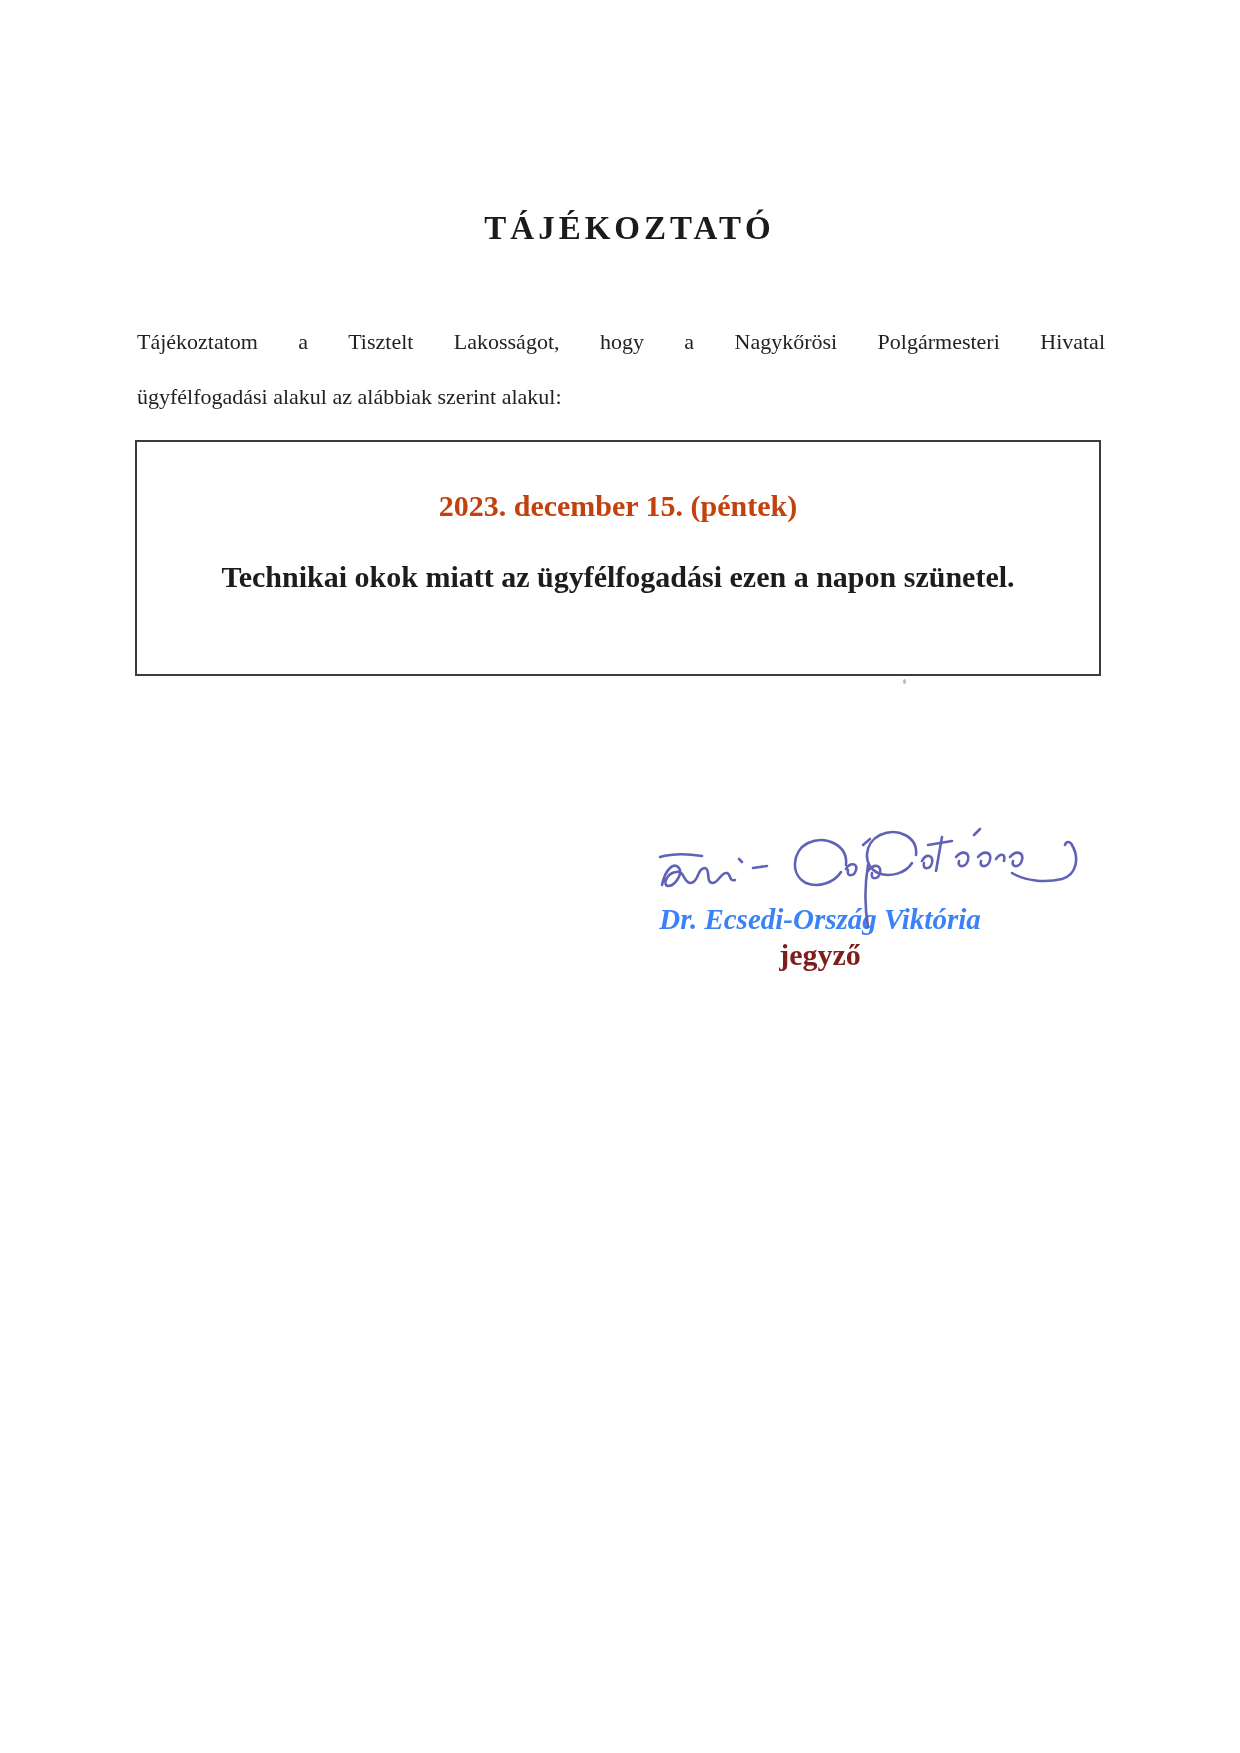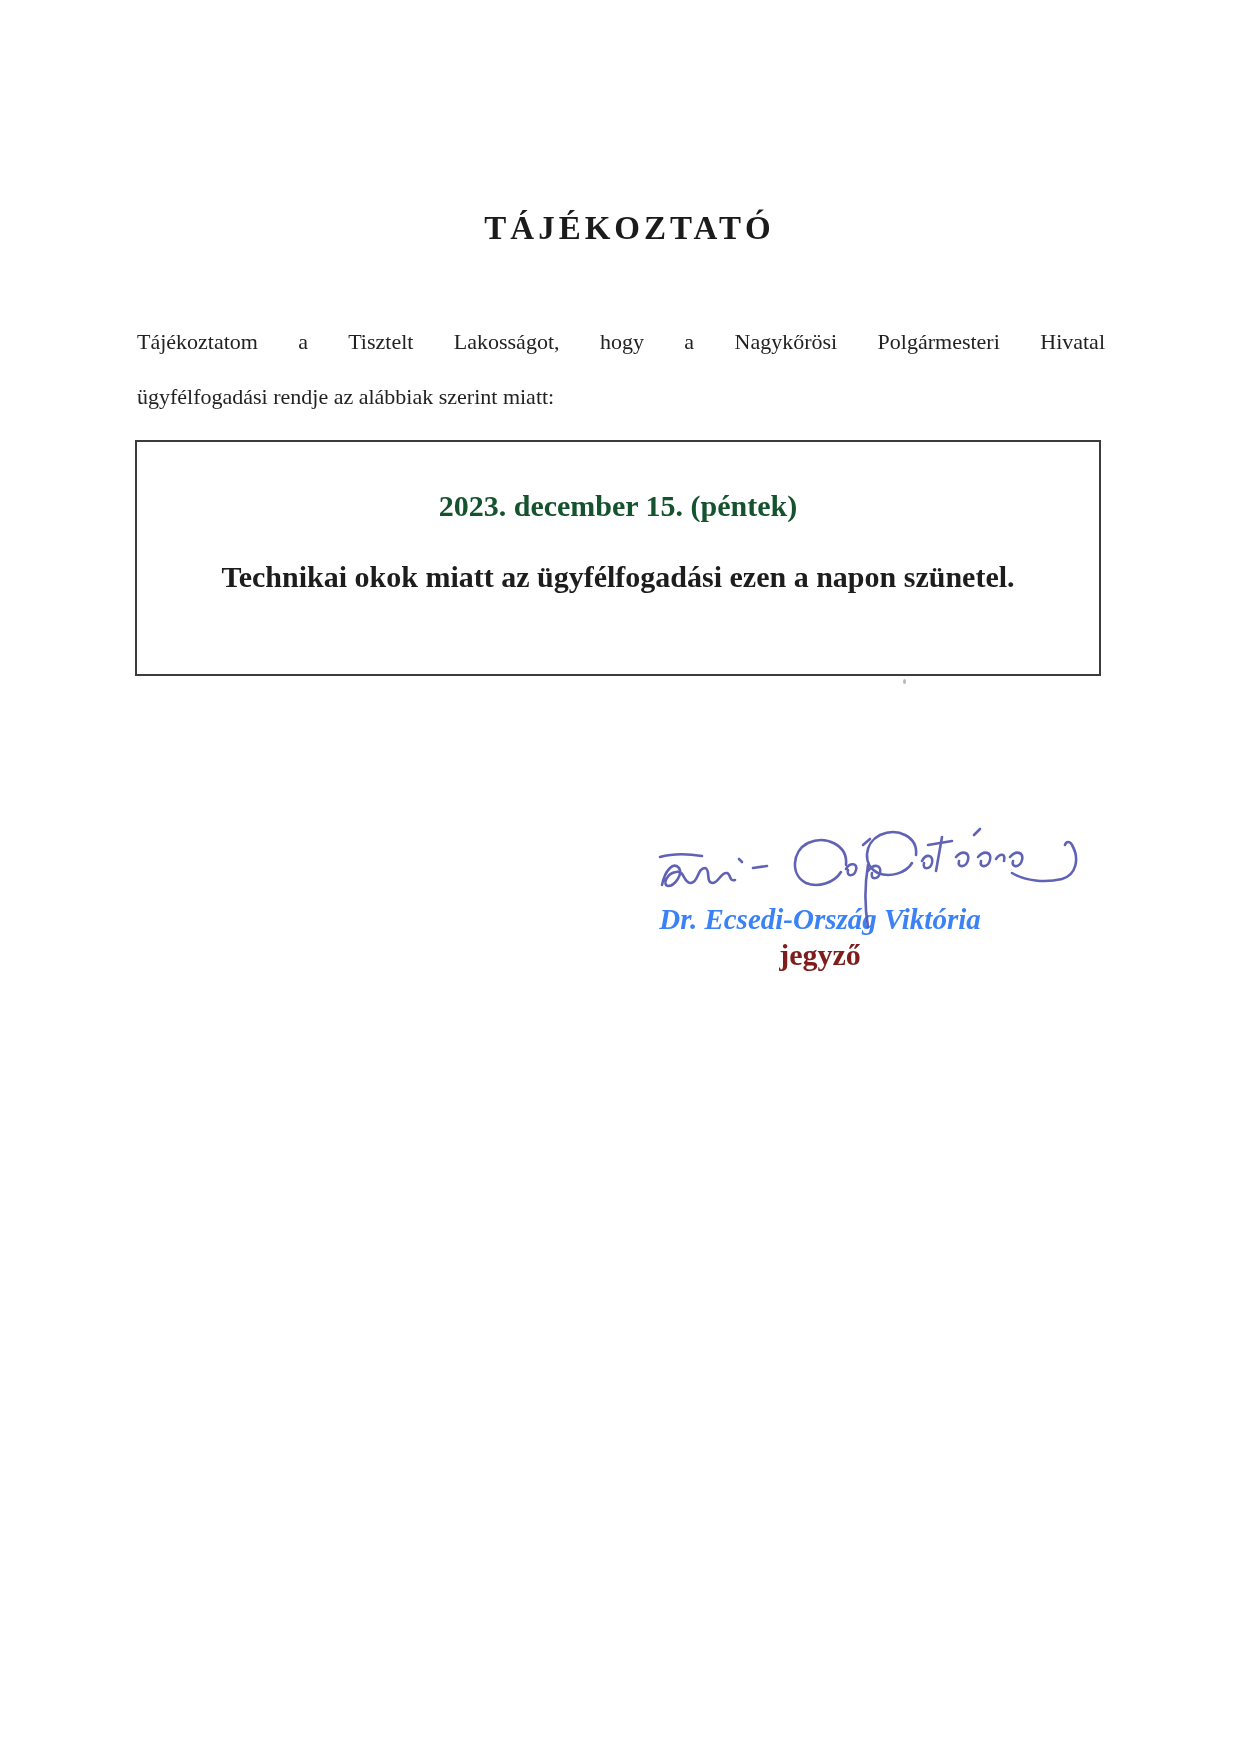--- a/index.html
+++ b/index.html
@@ -64,21 +64,21 @@
     box-sizing: border-box;
     border: 2px solid #3c3c3c;
     text-align: center;
   }
   .notice-date {
     margin: 0;
     padding-top: 47px;
     font-size: 30px;
     line-height: 34px;
     font-weight: bold;
-    color: #14532d;
+    color: #c2410c;
   }
   .notice-message {
     margin: 37px 0 0 0;
     font-size: 30px;
     line-height: 34px;
     font-weight: bold;
     color: #1d1d1d;
   }
 
   
@@ -126,21 +126,21 @@
 </style>
 </head>
 <body>
 
 <div class="page">
 
   <h1 class="doc-title">TÁJÉKOZTATÓ</h1>
 
   <p class="intro">
     <span class="intro-line-1">Tájékoztatom a Tisztelt Lakosságot, hogy a Nagykőrösi Polgármesteri Hivatal</span>
-    <span class="intro-line-2">ügyfélfogadási rendje az alábbiak szerint miatt:</span>
+    <span class="intro-line-2">ügyfélfogadási alakul az alábbiak szerint alakul:</span>
   </p>
 
   <div class="notice-box">
     <p class="notice-date">2023. december 15. (péntek)</p>
     <p class="notice-message">Technikai okok miatt az ügyfélfogadási ezen a napon szünetel.</p>
   </div>
 
   <div class="scan-speck"></div>
 
   <svg class="signature-svg" viewBox="0 0 470 120" xmlns="http://www.w3.org/2000/svg" aria-hidden="true">

